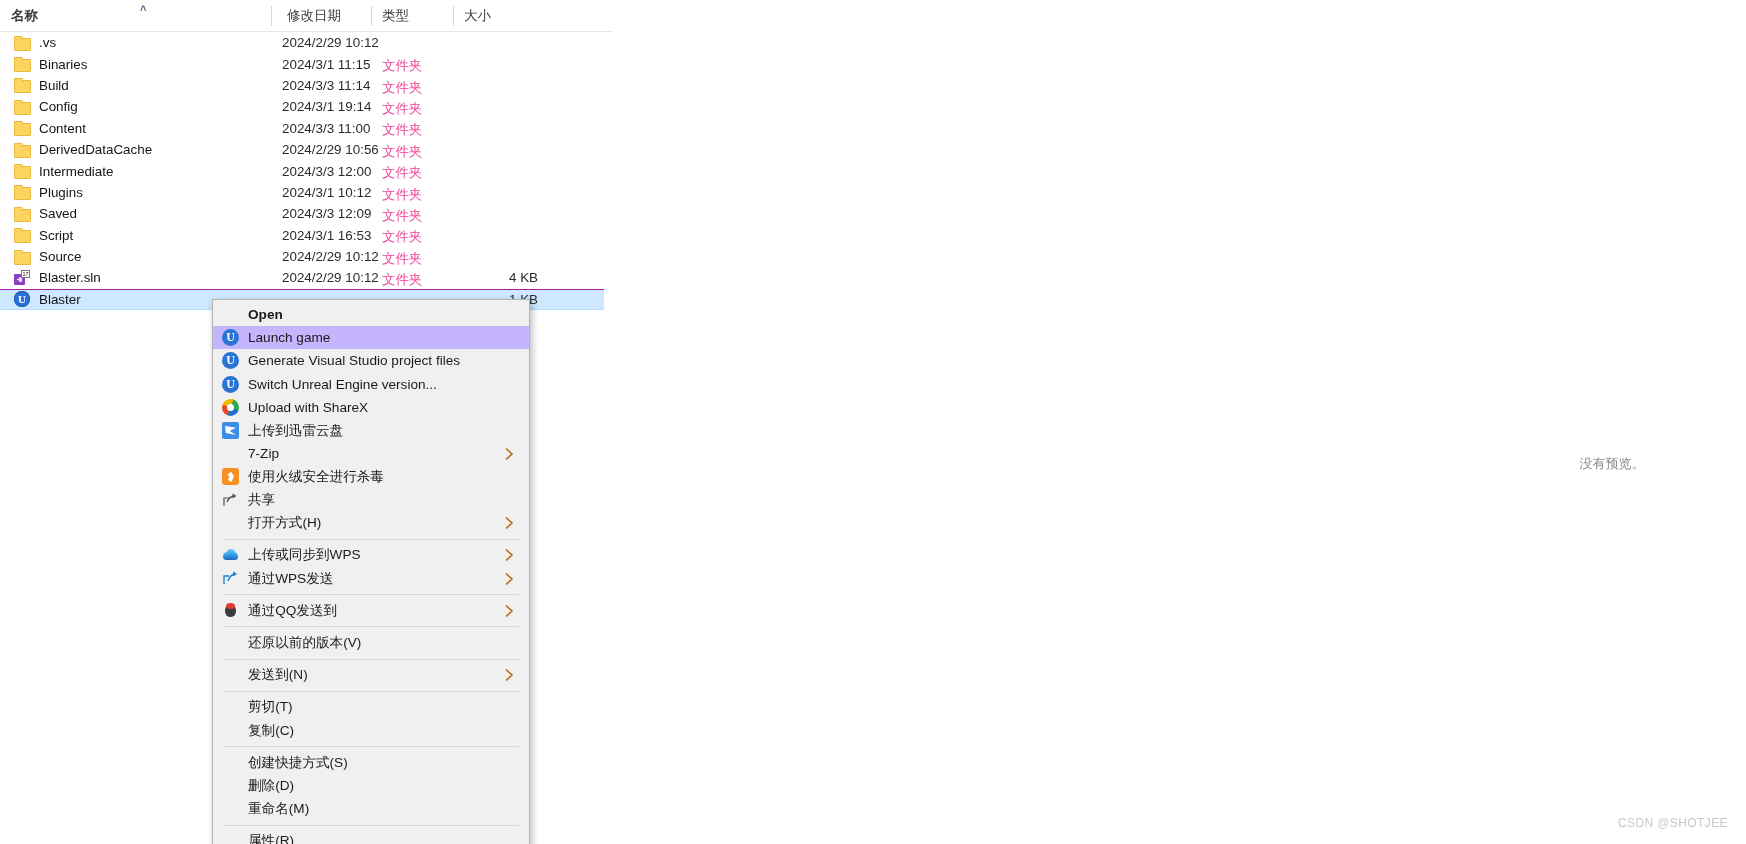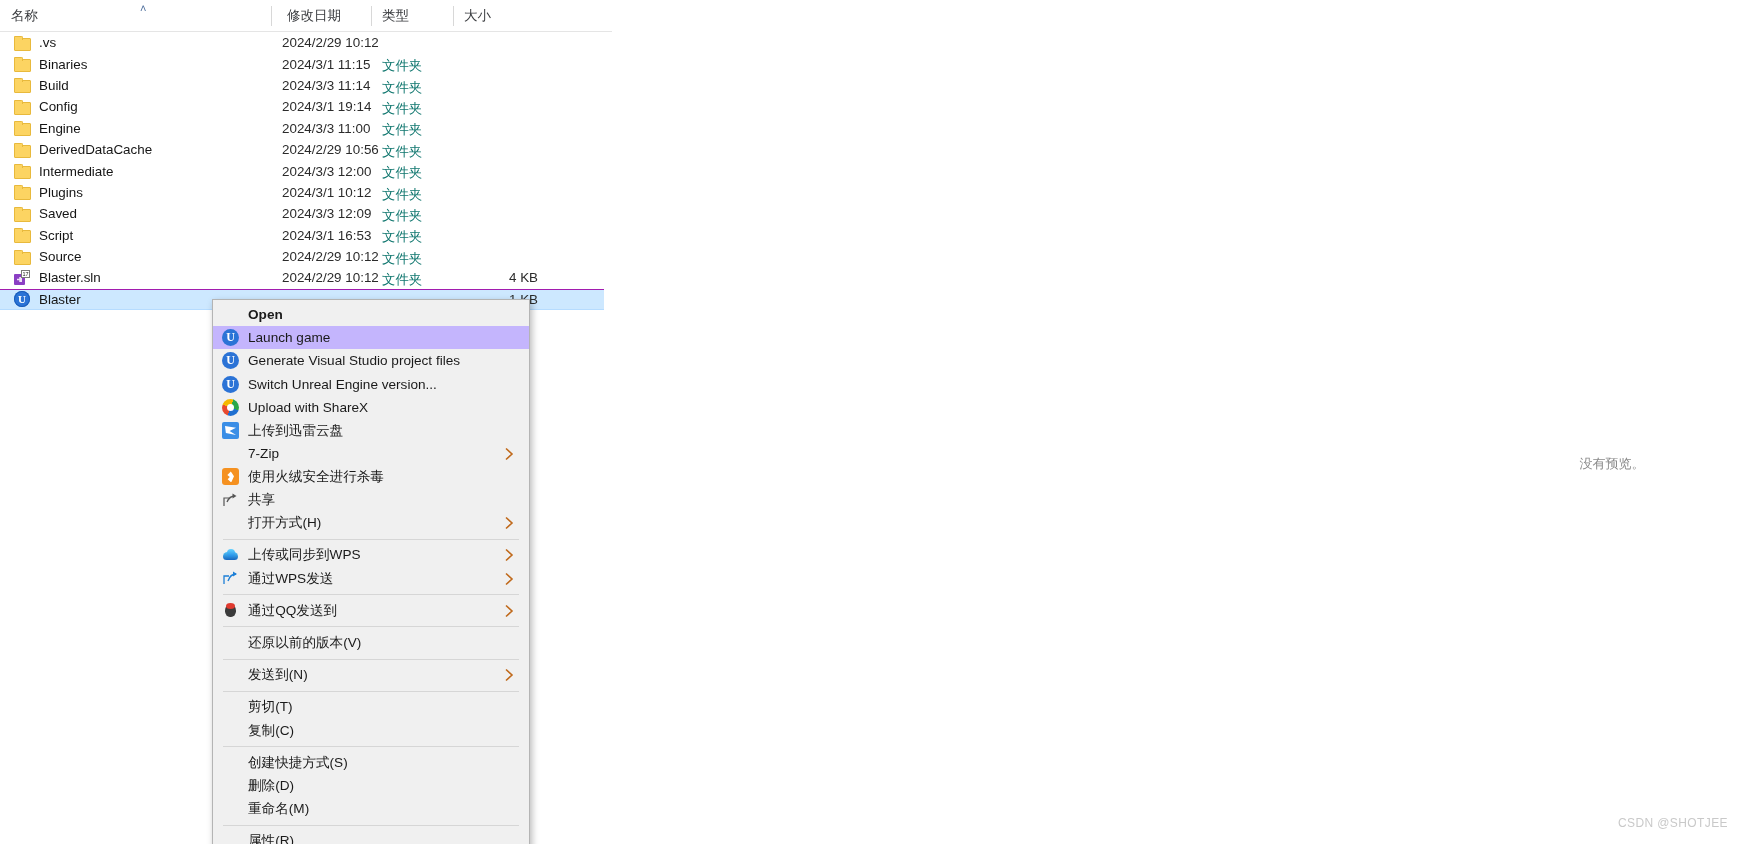--- a/index.html
+++ b/index.html
@@ -31,21 +31,21 @@
     display: flex; align-items: center;
     padding-left: 11px;
     position: relative;
     color: #3b3d40;
   }
   .col-head + .col-head::before {
     content: "";
     position: absolute; left: 0; top: 6px; bottom: 6px;
     width: 1px; background: #d8d8d8;
   }
-  .col-name { width: 271px; }
+  .col-name { width: 271px; font-weight: bold; }
   .col-date { width: 100px; padding-left: 16px; }
   .col-type { width: 82px; }
   .col-size { width: 72px; font-family: Liberation Mono, monospace; }
   .sort-arrow {
     position: absolute;
     left: 140px; top: 2px;
     font-size: 11px; color: #4b6c9b;
     line-height: 12px;
   }
 
@@ -63,21 +63,21 @@
     border-top: 1px solid #a21caf;
     border-bottom: 1px solid #b6dcff;
     width: 604px;
   }
   .cell {
     display: flex; align-items: center;
     overflow: hidden; white-space: nowrap;
   }
   .c-name { width: 282px; padding-left: 14px; gap: 9px; }
   .c-date { width: 100px; color: #2b2b2b; }
-  .c-type { width: 92px; color: #0f766e; margin-top: 47px; }
+  .c-type { width: 92px; color: #ec4899; margin-top: 47px; }
   .c-size { width: 76px; justify-content: flex-end; color: #2b2b2b; padding-right: 12px;}
 
   .name-text { color:#151515; }
 
   
   .ico { width: 16px; height: 16px; flex: 0 0 16px; position: relative; display:block;}
   .ico.folder::before {
     content:""; position:absolute; left:0; top:3px;
     width:15px; height:11px; background:#fcd462;
     border:1px solid #e8b93c; border-radius:1px;
@@ -266,21 +266,21 @@
             <span class="ico folder"></span>
             <span class="name-text">Config</span>
           </div>
           <div class="cell c-date">2024/3/1 19:14</div>
           <div class="cell c-type">文件夹</div>
           <div class="cell c-size"></div>
         </div>
         <div class="row">
           <div class="cell c-name">
             <span class="ico folder"></span>
-            <span class="name-text">Engine</span>
+            <span class="name-text">Content</span>
           </div>
           <div class="cell c-date">2024/3/3 11:00</div>
           <div class="cell c-type">文件夹</div>
           <div class="cell c-size"></div>
         </div>
         <div class="row">
           <div class="cell c-name">
             <span class="ico folder"></span>
             <span class="name-text">DerivedDataCache</span>
           </div>

